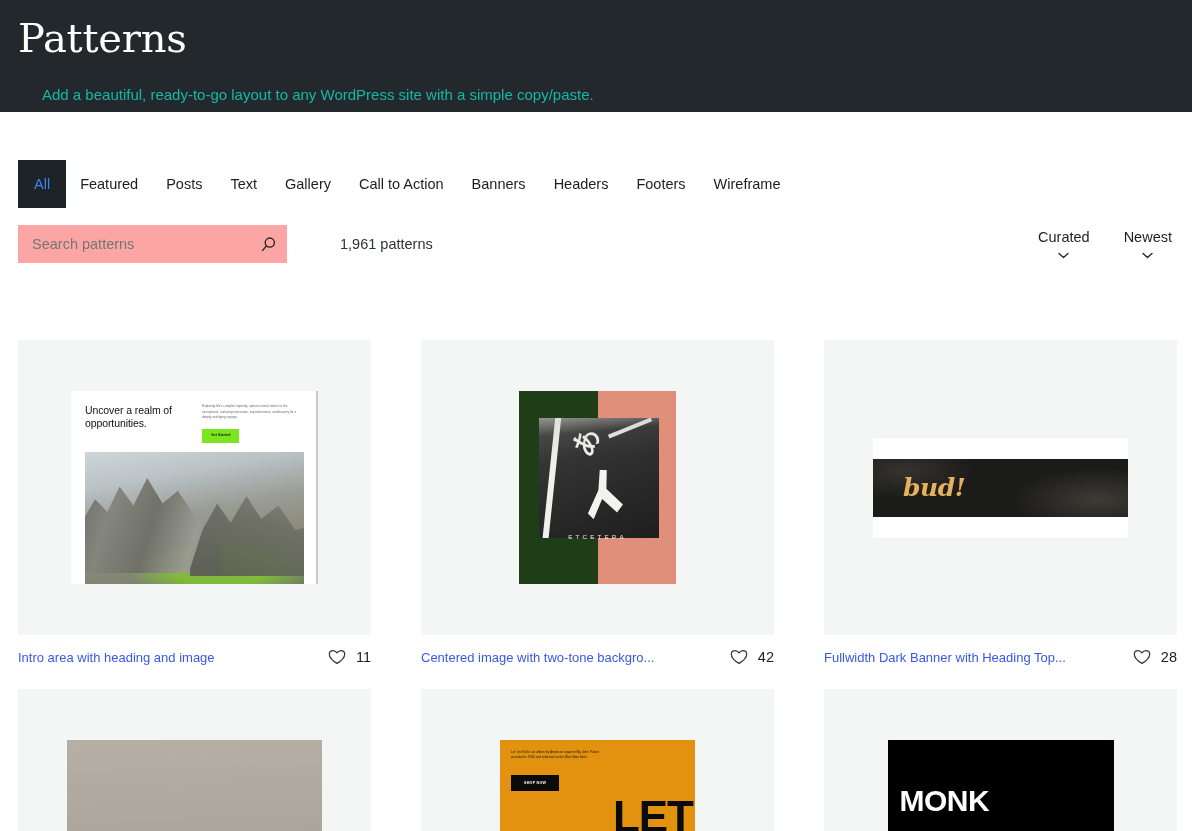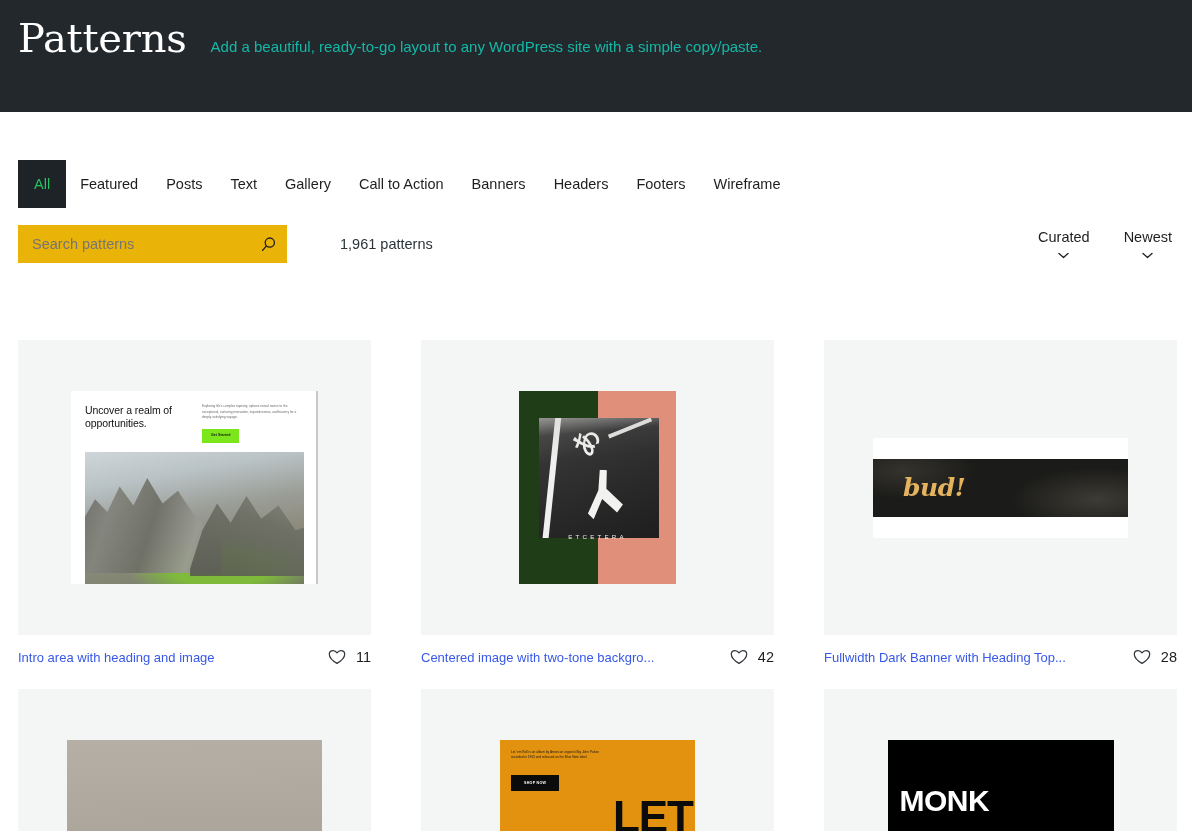--- a/index.html
+++ b/index.html
@@ -14,20 +14,21 @@
     -webkit-font-smoothing: antialiased;
   }
 
   
   .site-header {
     background: #23282d;
     height: 112px;
     display: flex;
     align-items: flex-start;
     padding: 14px 0 0 18px;
+    flex-direction: column;
   }
   .brand-logo {
     font-family: "DejaVu Serif", "Liberation Serif", serif;
     font-weight: 400;
     font-size: 40px;
     line-height: 48px;
     color: #ffffff;
     letter-spacing: -0.2px;
   }
   .brand-tagline {
@@ -59,39 +60,39 @@
     display: inline-flex;
     align-items: center;
     height: 38px;
     background: transparent;
     border: none;
     font-family: inherit;
   }
   .cat-tab:first-child { margin-left: 0; }
   .cat-tab.is-active {
     background: #1e2327;
-    color: #22c55e;
+    color: #3b82f6;
     font-weight: 400;
     padding: 24px 16px;
     text-align: center;
   }
 
   
   .toolbar {
     display: flex;
     align-items: center;
     padding: 0 18px;
     margin-top: 22px;
     height: 38px;
   }
   .search-wrap {
     position: relative;
     width: 269px;
     height: 38px;
-    background: #eab308;
+    background: #fca5a5;
     display: flex;
     align-items: center;
   }
   .search-input {
     width: 100%;
     height: 100%;
     border: none;
     outline: none;
     background: transparent;
     font-family: inherit;

